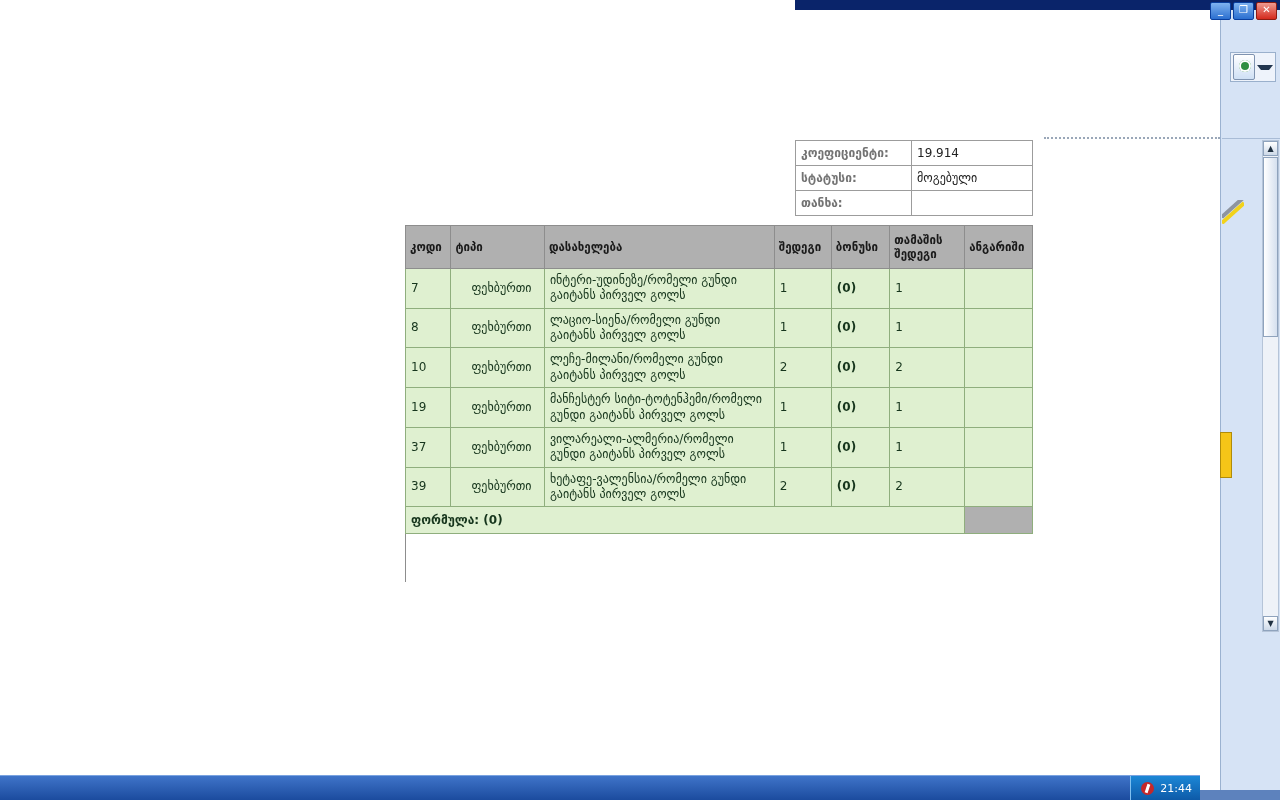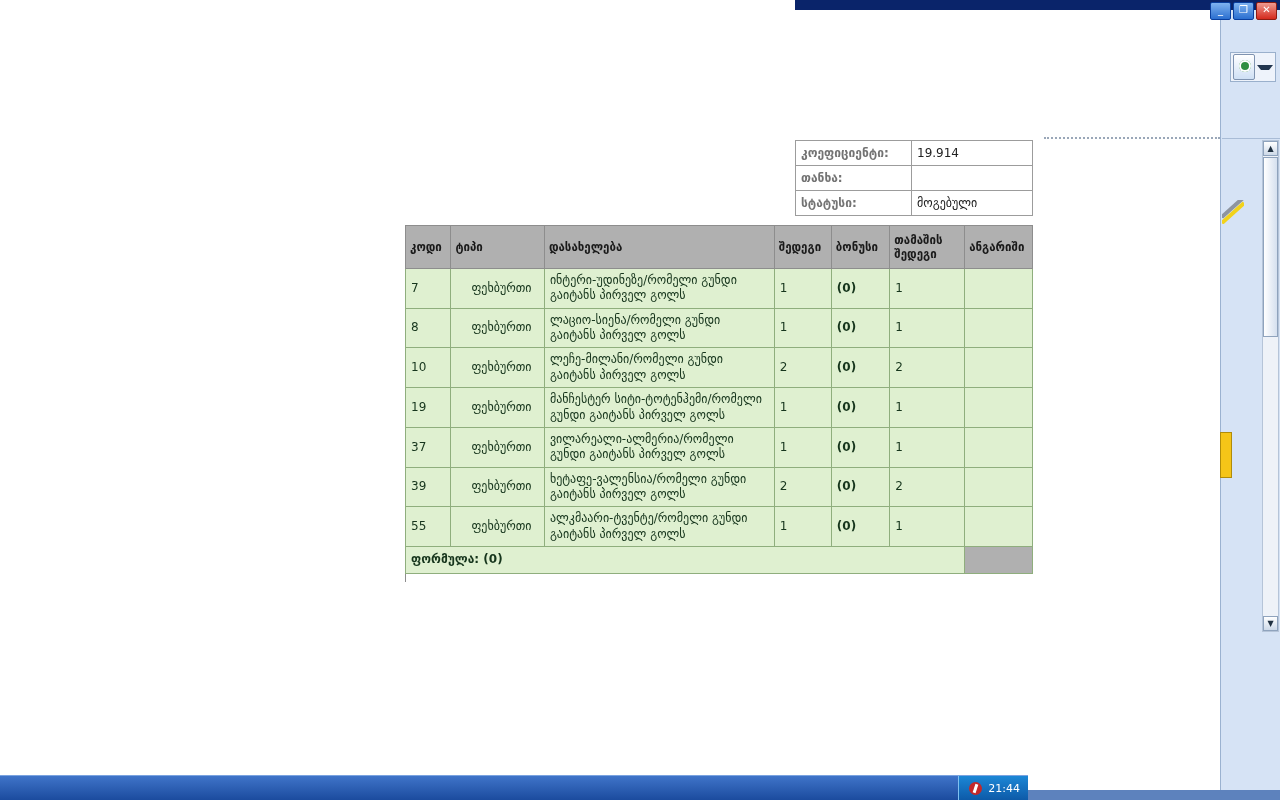--- a/index.html
+++ b/index.html
@@ -208,21 +208,21 @@
     height: 44px;
     background: #f5c518;
     border: 1px solid #b08c0a;
   }
 
   
   .taskbar {
     position: absolute;
     left: 0;
     bottom: 0;
-    width: 1028px;
+    width: 1200px;
     height: 24px;
     background: linear-gradient(#3f74c9, #1b4b9e);
     border-top: 1px solid #7aa3e0;
   }
   .tray {
     position: absolute;
     right: 0;
     top: 0;
     height: 24px;
     background: linear-gradient(#1c87d6, #0d5aa8);
@@ -402,26 +402,26 @@
   </div>
   <div class="yellow-tab"></div>
 
   <table class="info-table">
     <tbody>
         <tr>
       <td class="label">კოეფიციენტი:</td>
       <td class="value">19.914</td>
     </tr>
     <tr>
+      <td class="label">სტატუსი:</td>
+      <td class="value">მოგებული</td>
+    </tr>
+    <tr>
       <td class="label">თანხა:</td>
       <td class="value"></td>
-    </tr>
-    <tr>
-      <td class="label">სტატუსი:</td>
-      <td class="value">მოგებული</td>
     </tr>
   </tbody>
     </table>
 
   <div class="guide-line"></div>
 
   <div class="data-wrap">
     <table class="data">
       <thead>
         <tr>
@@ -482,29 +482,20 @@
         </tr>
         <tr>
           <td class="num">39</td>
           <td class="type">ფეხბურთი</td>
           <td class="desc">ხეტაფე-ვალენსია/რომელი გუნდი გაიტანს პირველ გოლს</td>
           <td class="res">2</td>
           <td class="pts">(0)</td>
           <td class="cmdt">2</td>
           <td class="note"></td>
         </tr>
-        <tr>
-          <td class="num">55</td>
-          <td class="type">ფეხბურთი</td>
-          <td class="desc">ალკმაარი-ტვენტე/რომელი გუნდი გაიტანს პირველ გოლს</td>
-          <td class="res">1</td>
-          <td class="pts">(0)</td>
-          <td class="cmdt">1</td>
-          <td class="note"></td>
-        </tr>
         <tr class="foot-row">
           <td colspan="6">
             <span>ფორმულა:</span>
             <span>(0)</span>
           </td>
           <td class="grey"></td>
         </tr>
       </tbody>
     </table>
   </div>

